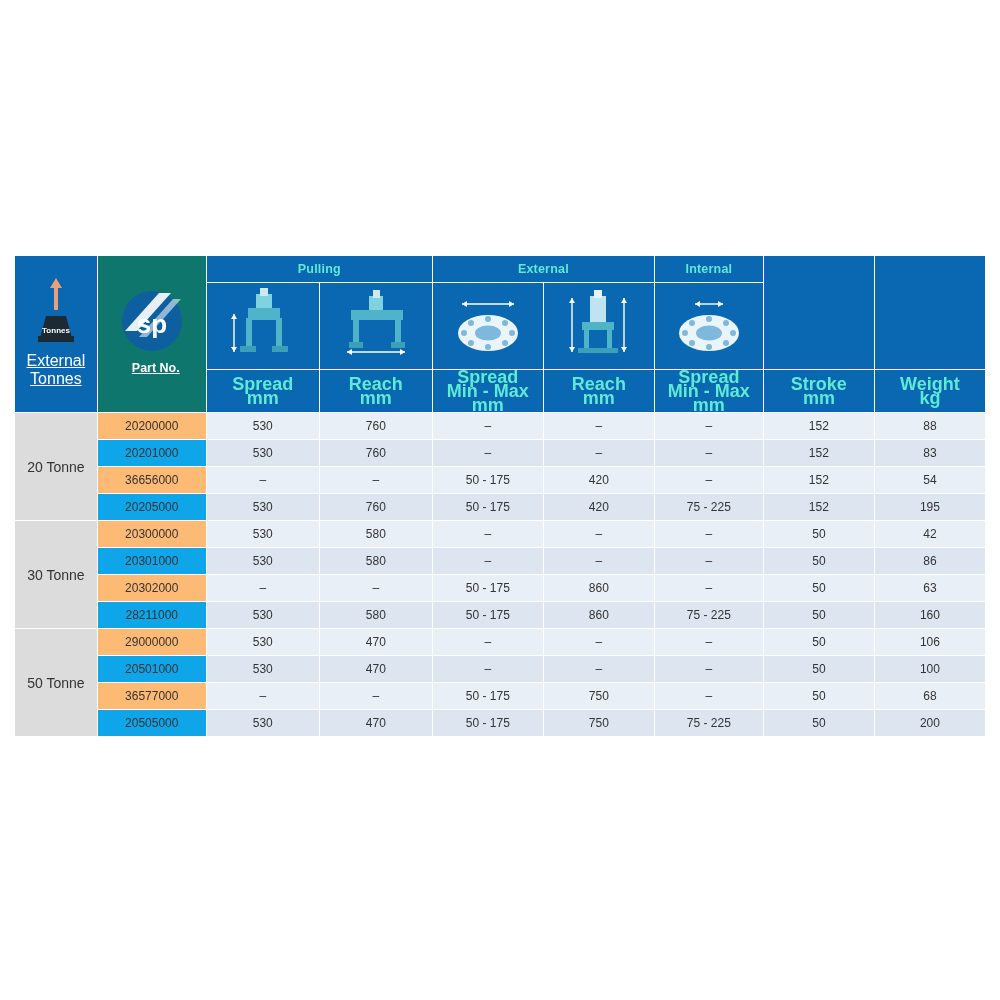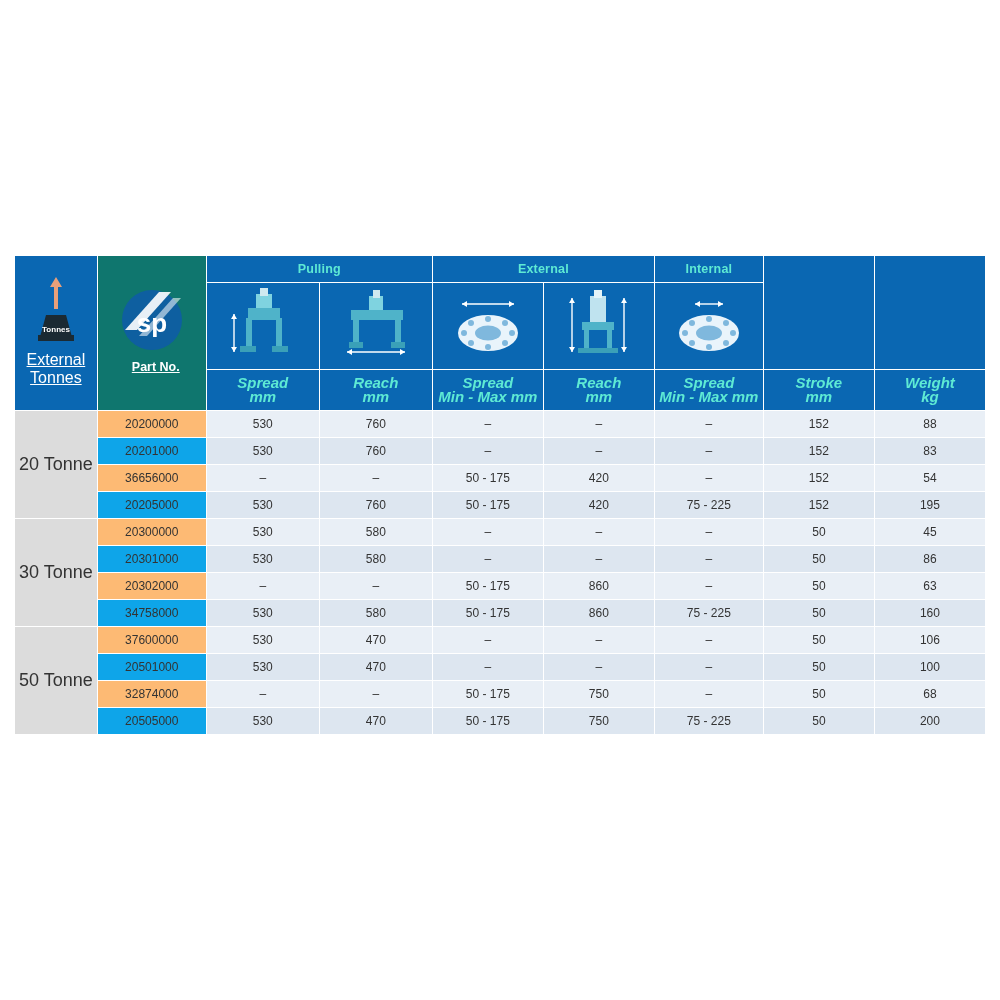--- a/index.html
+++ b/index.html
@@ -45,34 +45,33 @@
     height: 26px;
     font-size: 12.5px;
     letter-spacing: .2px;
   }
   .hd-pic {
     height: 86px;
     background: #0a67b2;
   }
   .hd-sub {
     height: 40px;
-    font-size: 15px;
+    font-size: 18px;
     line-height: 14px;
-    font-style: italic;
   }
   .hd-sub span.l2 { display:block; font-weight: bold; }
   .corner {
     background: #0a67b2;
     color: #ffffff;
   }
   
   .cap {
     background: #dcdcdc;
     color: #333333;
-    font-size: 18px;
+    font-size: 14px;
     font-weight: normal;
   }
   td.cell {
     height: 26px;
     font-size: 12px;
     color: #333333;
   }
   .band-a { background: #e9eff6; }
   .band-b { background: #dde6f0; }
   .part-a { background: #fdba74; }
@@ -332,21 +331,21 @@
 
         <tr>
           <td class="cap" rowspan="4">30 Tonne</td>
           <td class="cell part-a">20300000</td>
           <td class="cell band-a">530</td>
           <td class="cell band-a">580</td>
           <td class="cell band-a">–</td>
           <td class="cell band-a">–</td>
           <td class="cell band-a">–</td>
           <td class="cell stroke-col">50</td>
-          <td class="cell band-a">45</td>
+          <td class="cell band-a">42</td>
         </tr>
         <tr>
           <td class="cell part-b">20301000</td>
           <td class="cell band-b">530</td>
           <td class="cell band-b">580</td>
           <td class="cell band-b">–</td>
           <td class="cell band-b">–</td>
           <td class="cell band-b">–</td>
           <td class="cell stroke-col b">50</td>
           <td class="cell band-b">86</td>
@@ -355,53 +354,53 @@
           <td class="cell part-a">20302000</td>
           <td class="cell band-a">–</td>
           <td class="cell band-a">–</td>
           <td class="cell band-a">50 - 175</td>
           <td class="cell band-a">860</td>
           <td class="cell band-a">–</td>
           <td class="cell stroke-col">50</td>
           <td class="cell band-a">63</td>
         </tr>
         <tr>
-          <td class="cell part-b">34758000</td>
+          <td class="cell part-b">28211000</td>
           <td class="cell band-b">530</td>
           <td class="cell band-b">580</td>
           <td class="cell band-b">50 - 175</td>
           <td class="cell band-b">860</td>
           <td class="cell band-b">75 - 225</td>
           <td class="cell stroke-col b">50</td>
           <td class="cell band-b">160</td>
         </tr>
 
         <tr>
           <td class="cap" rowspan="4">50 Tonne</td>
-          <td class="cell part-a">37600000</td>
+          <td class="cell part-a">29000000</td>
           <td class="cell band-a">530</td>
           <td class="cell band-a">470</td>
           <td class="cell band-a">–</td>
           <td class="cell band-a">–</td>
           <td class="cell band-a">–</td>
           <td class="cell stroke-col">50</td>
           <td class="cell band-a">106</td>
         </tr>
         <tr>
           <td class="cell part-b">20501000</td>
           <td class="cell band-b">530</td>
           <td class="cell band-b">470</td>
           <td class="cell band-b">–</td>
           <td class="cell band-b">–</td>
           <td class="cell band-b">–</td>
           <td class="cell stroke-col b">50</td>
           <td class="cell band-b">100</td>
         </tr>
         <tr>
-          <td class="cell part-a">32874000</td>
+          <td class="cell part-a">36577000</td>
           <td class="cell band-a">–</td>
           <td class="cell band-a">–</td>
           <td class="cell band-a">50 - 175</td>
           <td class="cell band-a">750</td>
           <td class="cell band-a">–</td>
           <td class="cell stroke-col">50</td>
           <td class="cell band-a">68</td>
         </tr>
         <tr>
           <td class="cell part-b">20505000</td>

